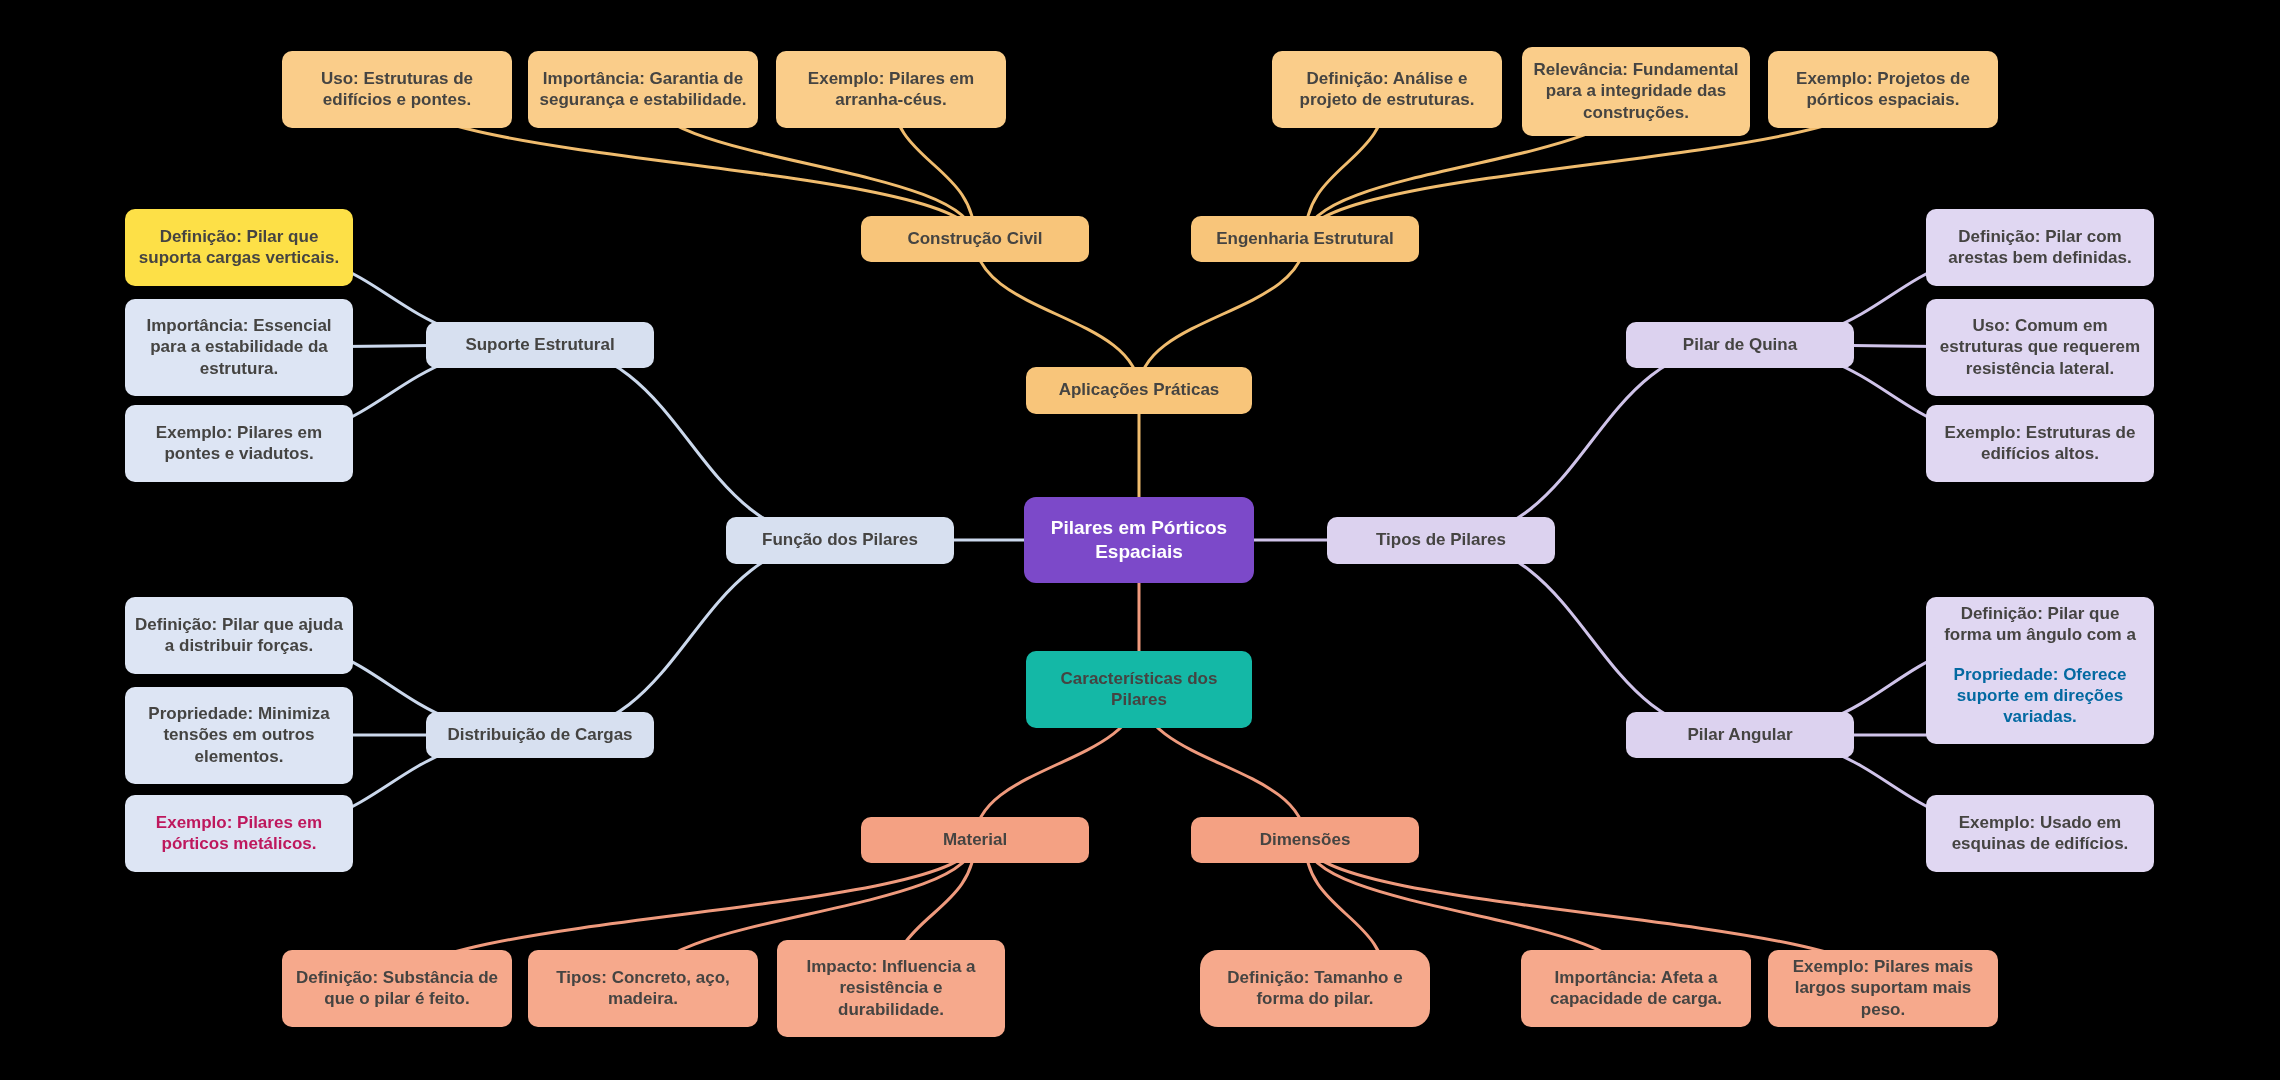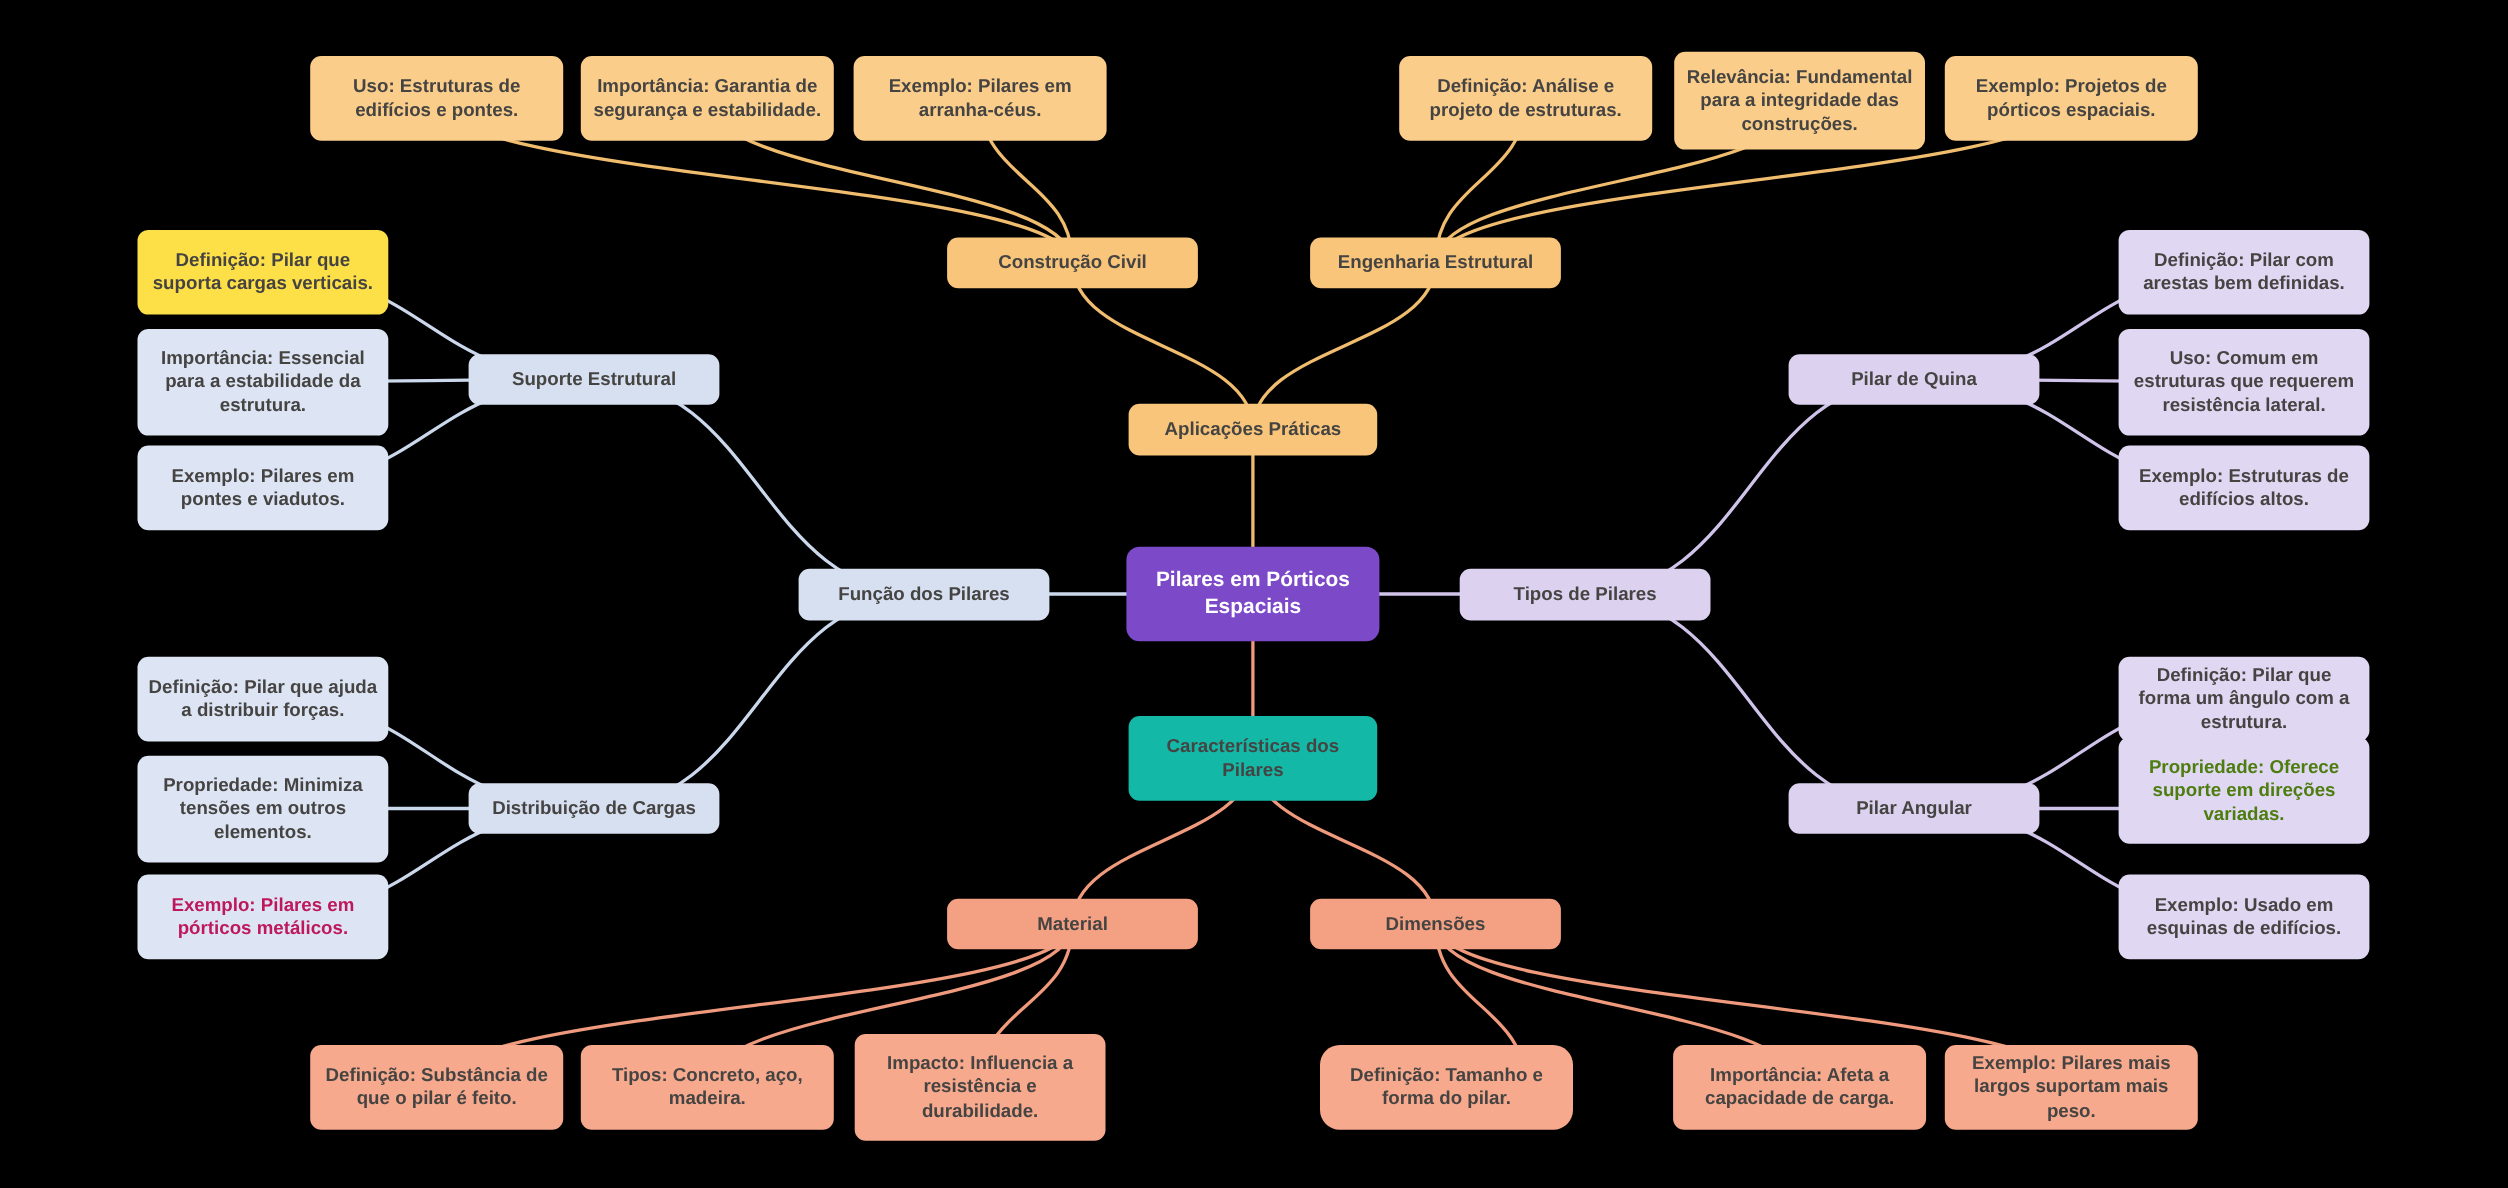--- a/index.html
+++ b/index.html
@@ -96,21 +96,21 @@
     <div class="node leaf" style="left: 125px; top: 596.5px; width: 228px; height: 77px; background: rgb(221, 229, 244); color: rgb(69, 68, 66);">Definição: Pilar que ajuda a distribuir forças.</div>
     <div class="node leaf" style="left: 125px; top: 686.5px; width: 228px; height: 97px; background: rgb(221, 229, 244); color: rgb(69, 68, 66);">Propriedade: Minimiza tensões em outros elementos.</div>
     <div class="node leaf" style="left: 125px; top: 794.5px; width: 228px; height: 77px; background: rgb(221, 229, 244); color: #be185d;">Exemplo: Pilares em pórticos metálicos.</div>
     <div class="node branch" style="left: 1327px; top: 516.5px; width: 228px; height: 47px; background: rgb(220, 210, 239); color: rgb(69, 68, 66);">Tipos de Pilares</div>
     <div class="node branch" style="left: 1626px; top: 322px; width: 228px; height: 46px; background: rgb(220, 210, 239); color: rgb(69, 68, 66); text-align: right;">Pilar de Quina</div>
     <div class="node branch" style="left: 1626px; top: 712px; width: 228px; height: 46px; background: rgb(220, 210, 239); color: rgb(69, 68, 66);">Pilar Angular</div>
     <div class="node leaf" style="left: 1926px; top: 208.5px; width: 228px; height: 77px; background: rgb(224, 215, 242); color: rgb(69, 68, 66);">Definição: Pilar com arestas bem definidas.</div>
     <div class="node leaf" style="left: 1926px; top: 298.5px; width: 228px; height: 97px; background: rgb(224, 215, 242); color: rgb(69, 68, 66);">Uso: Comum em estruturas que requerem resistência lateral.</div>
     <div class="node leaf" style="left: 1926px; top: 404.5px; width: 228px; height: 77px; background: rgb(224, 215, 242); color: rgb(69, 68, 66);">Exemplo: Estruturas de edifícios altos.</div>
     <div class="node leaf" style="left: 1926px; top: 596.5px; width: 228px; height: 77px; background: rgb(224, 215, 242); color: rgb(69, 68, 66);">Definição: Pilar que forma um ângulo com a estrutura.</div>
-    <div class="node leaf" style="left: 1926px; top: 670px; width: 228px; height: 97px; background: rgb(224, 215, 242); color: #4d7c0f;">Propriedade: Oferece suporte em direções variadas.</div>
+    <div class="node leaf" style="left: 1926px; top: 647px; width: 228px; height: 97px; background: rgb(224, 215, 242); color: #0369a1;">Propriedade: Oferece suporte em direções variadas.</div>
     <div class="node leaf" style="left: 1926px; top: 794.5px; width: 228px; height: 77px; background: rgb(224, 215, 242); color: rgb(69, 68, 66);">Exemplo: Usado em esquinas de edifícios.</div>
     <div class="node branch" style="left: 1026px; top: 650.5px; width: 226px; height: 77px; background: #14b8a6; color: rgb(69, 68, 66);">Características dos Pilares</div>
     <div class="node branch" style="left: 861px; top: 817px; width: 228px; height: 46px; background: rgb(244, 161, 131); color: rgb(69, 68, 66);">Material</div>
     <div class="node branch" style="left: 1191px; top: 817px; width: 228px; height: 46px; background: rgb(244, 161, 131); color: rgb(69, 68, 66);">Dimensões</div>
     <div class="node leaf" style="left: 282px; top: 949.5px; width: 230px; height: 77px; background: rgb(246, 169, 140); color: rgb(69, 68, 66);">Definição: Substância de que o pilar é feito.</div>
     <div class="node leaf" style="left: 777px; top: 939.5px; width: 228px; height: 97px; background: rgb(246, 169, 140); color: rgb(69, 68, 66);">Impacto: Influencia a resistência e durabilidade.</div>
     <div class="node leaf" style="left: 528px; top: 949.5px; width: 230px; height: 77px; background: rgb(246, 169, 140); color: rgb(69, 68, 66);">Tipos: Concreto, aço, madeira.</div>
     <div class="node leaf" style="left: 1200px; top: 949.5px; width: 230px; height: 77px; background: rgb(246, 169, 140); color: rgb(69, 68, 66); border-radius: 18px;">Definição: Tamanho e forma do pilar.</div>
     <div class="node leaf" style="left: 1521px; top: 949.5px; width: 230px; height: 77px; background: rgb(246, 169, 140); color: rgb(69, 68, 66);">Importância: Afeta a capacidade de carga.</div>
     <div class="node leaf" style="left: 1768px; top: 949.5px; width: 230px; height: 77px; background: rgb(246, 169, 140); color: rgb(69, 68, 66);">Exemplo: Pilares mais largos suportam mais peso.</div>

